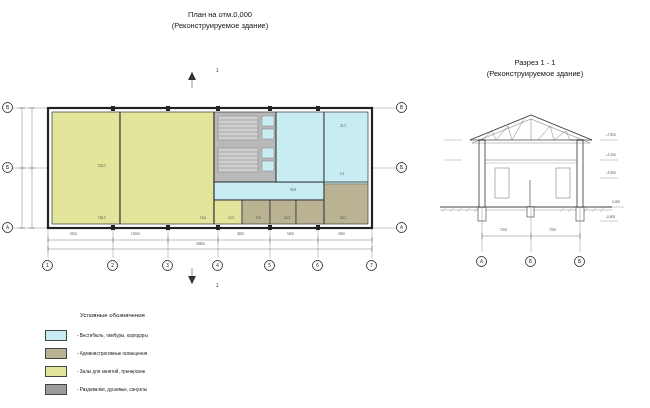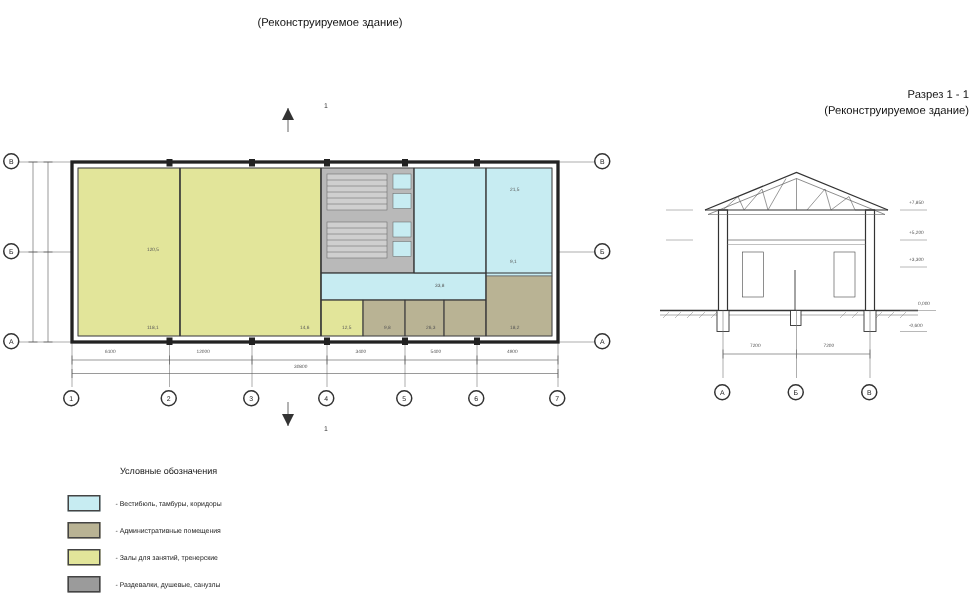--- a/index.html
+++ b/index.html
@@ -20,21 +20,21 @@
     inset: 0;
   }
   .ttl {
     position: absolute;
     text-align: center;
     font-size: 7.5px;
     line-height: 1.45;
     color: #111;
   }
   #plan-title { left: 120px; top: 10px; width: 200px; }
-  #sect-title { left: 476px; top: 58px; width: 170px; text-align: right; }
+  #sect-title { left: 450px; top: 58px; width: 170px; }
 
   .tiny { font-size: 3.2px; color: #555; }
   .lbl  { font-size: 4.6px; color: #333; }
 
   
   .bub {
     position: absolute;
     width: 11px; height: 11px;
     border: 0.5px solid #333;
     border-radius: 50%;
@@ -76,20 +76,21 @@
   }
   svg { display: block; }
   .svg-wrap { position: absolute; left: 0; top: 0; }
 </style>
 </head>
 <body>
 
 <div class="sheet">
 
   <div class="ttl" id="plan-title">
+    <div>План на отм.0,000</div>
     <div>(Реконструируемое здание)</div>
   </div>
 
   <div class="ttl" id="sect-title">
     <div>Разрез 1 - 1</div>
     <div>(Реконструируемое здание)</div>
   </div>
 
   <div class="svg-wrap">
   <svg width="650" height="408" viewBox="0 0 650 408" xmlns="http://www.w3.org/2000/svg">

